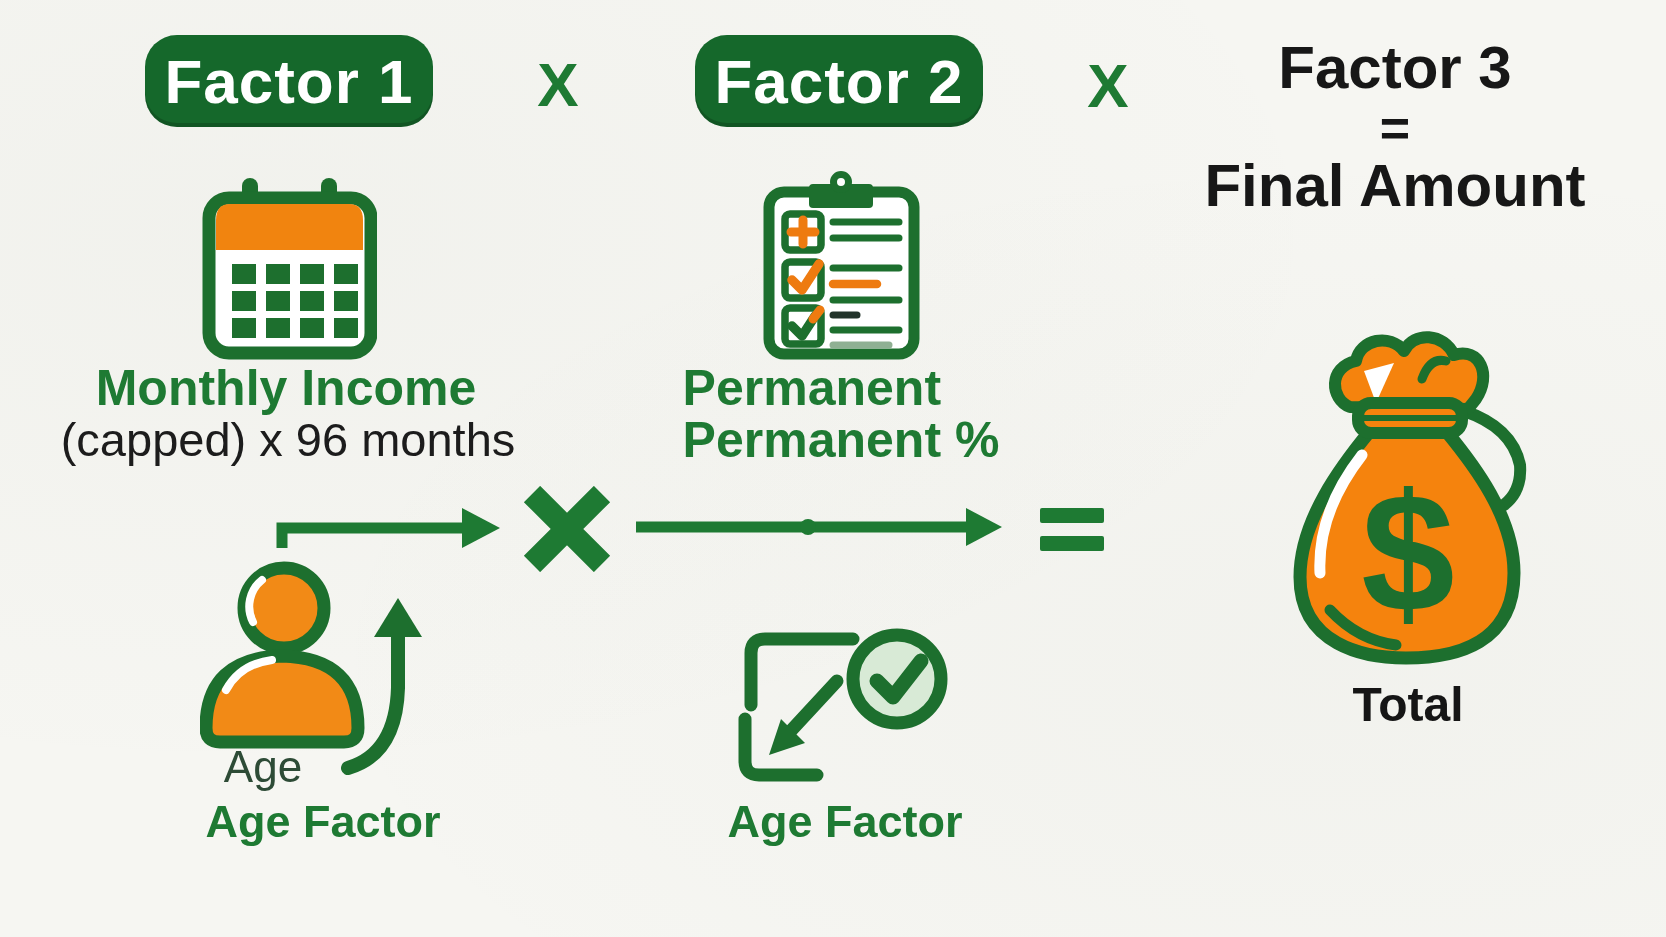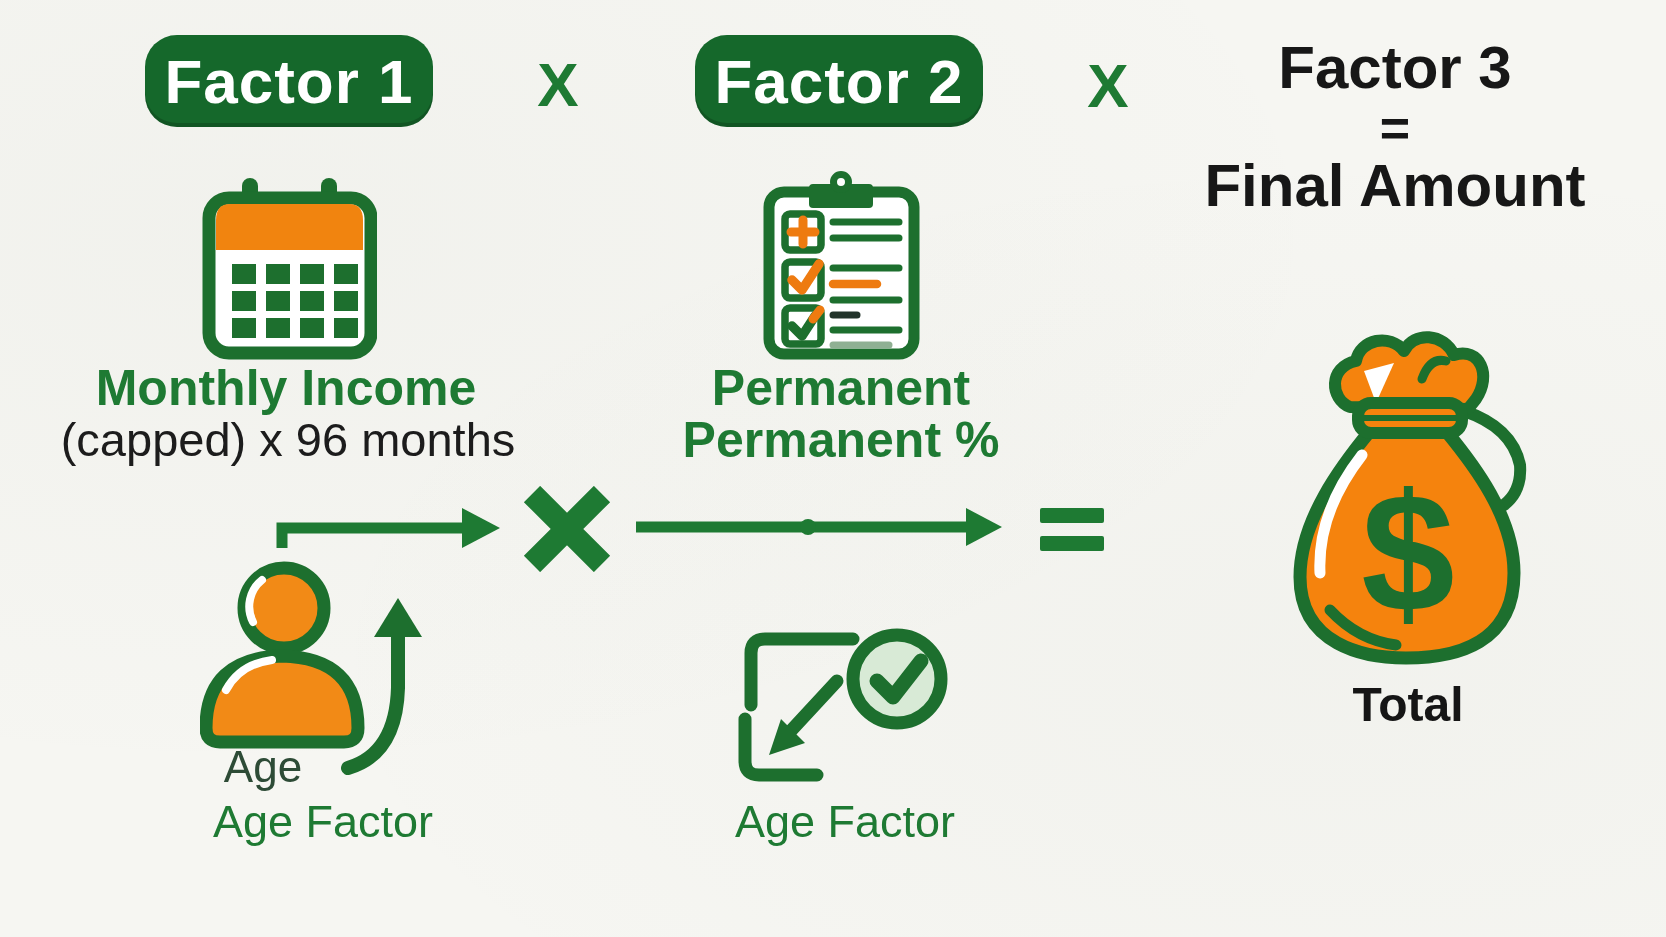--- a/index.html
+++ b/index.html
@@ -38,34 +38,34 @@
   .f3-block{
     position:absolute;left:1395px;top:38px;width:480px;
     transform:translateX(-50%);
     text-align:center;color:#171717;font-weight:700;line-height:1.0;
   }
   .f3-block .l1{font-size:60px;display:block;}
   .f3-block .l2{font-size:52px;display:block;margin:4px 0 2px 0;}
   .f3-block .l3{font-size:60px;display:block;}
 
   .col-title{
-    position:absolute;text-align:center;transform:translateX(-50%);
+    position:absolute;text-align:left;transform:translateX(-50%);
     color:#1e7a33;font-size:50px;font-weight:700;line-height:1.04;white-space:nowrap;
   }
   .col-sub{
     position:absolute;text-align:center;transform:translateX(-50%);
     color:#1c1c1c;font-size:47px;font-weight:400;white-space:nowrap;
   }
   .age-caption{
     position:absolute;transform:translateX(-50%);
     color:#2d4b36;font-size:44px;font-weight:400;
   }
   .age-factor{
     position:absolute;transform:translateX(-50%);
-    color:#1e7a33;font-size:45px;font-weight:400;white-space:nowrap;
+    color:#1e7a33;font-size:45px;font-weight:700;white-space:nowrap;
   }
   .total-caption{
     position:absolute;left:1408px;top:678px;transform:translateX(-50%);
     text-align:center;color:#151515;font-size:48px;font-weight:700;line-height:1.12;
   }
   .total-caption span{display:block;white-space:nowrap;}
 
   .equals-op{
     position:absolute;left:1040px;top:508px;width:64px;
     display:flex;flex-direction:column;gap:13px;

